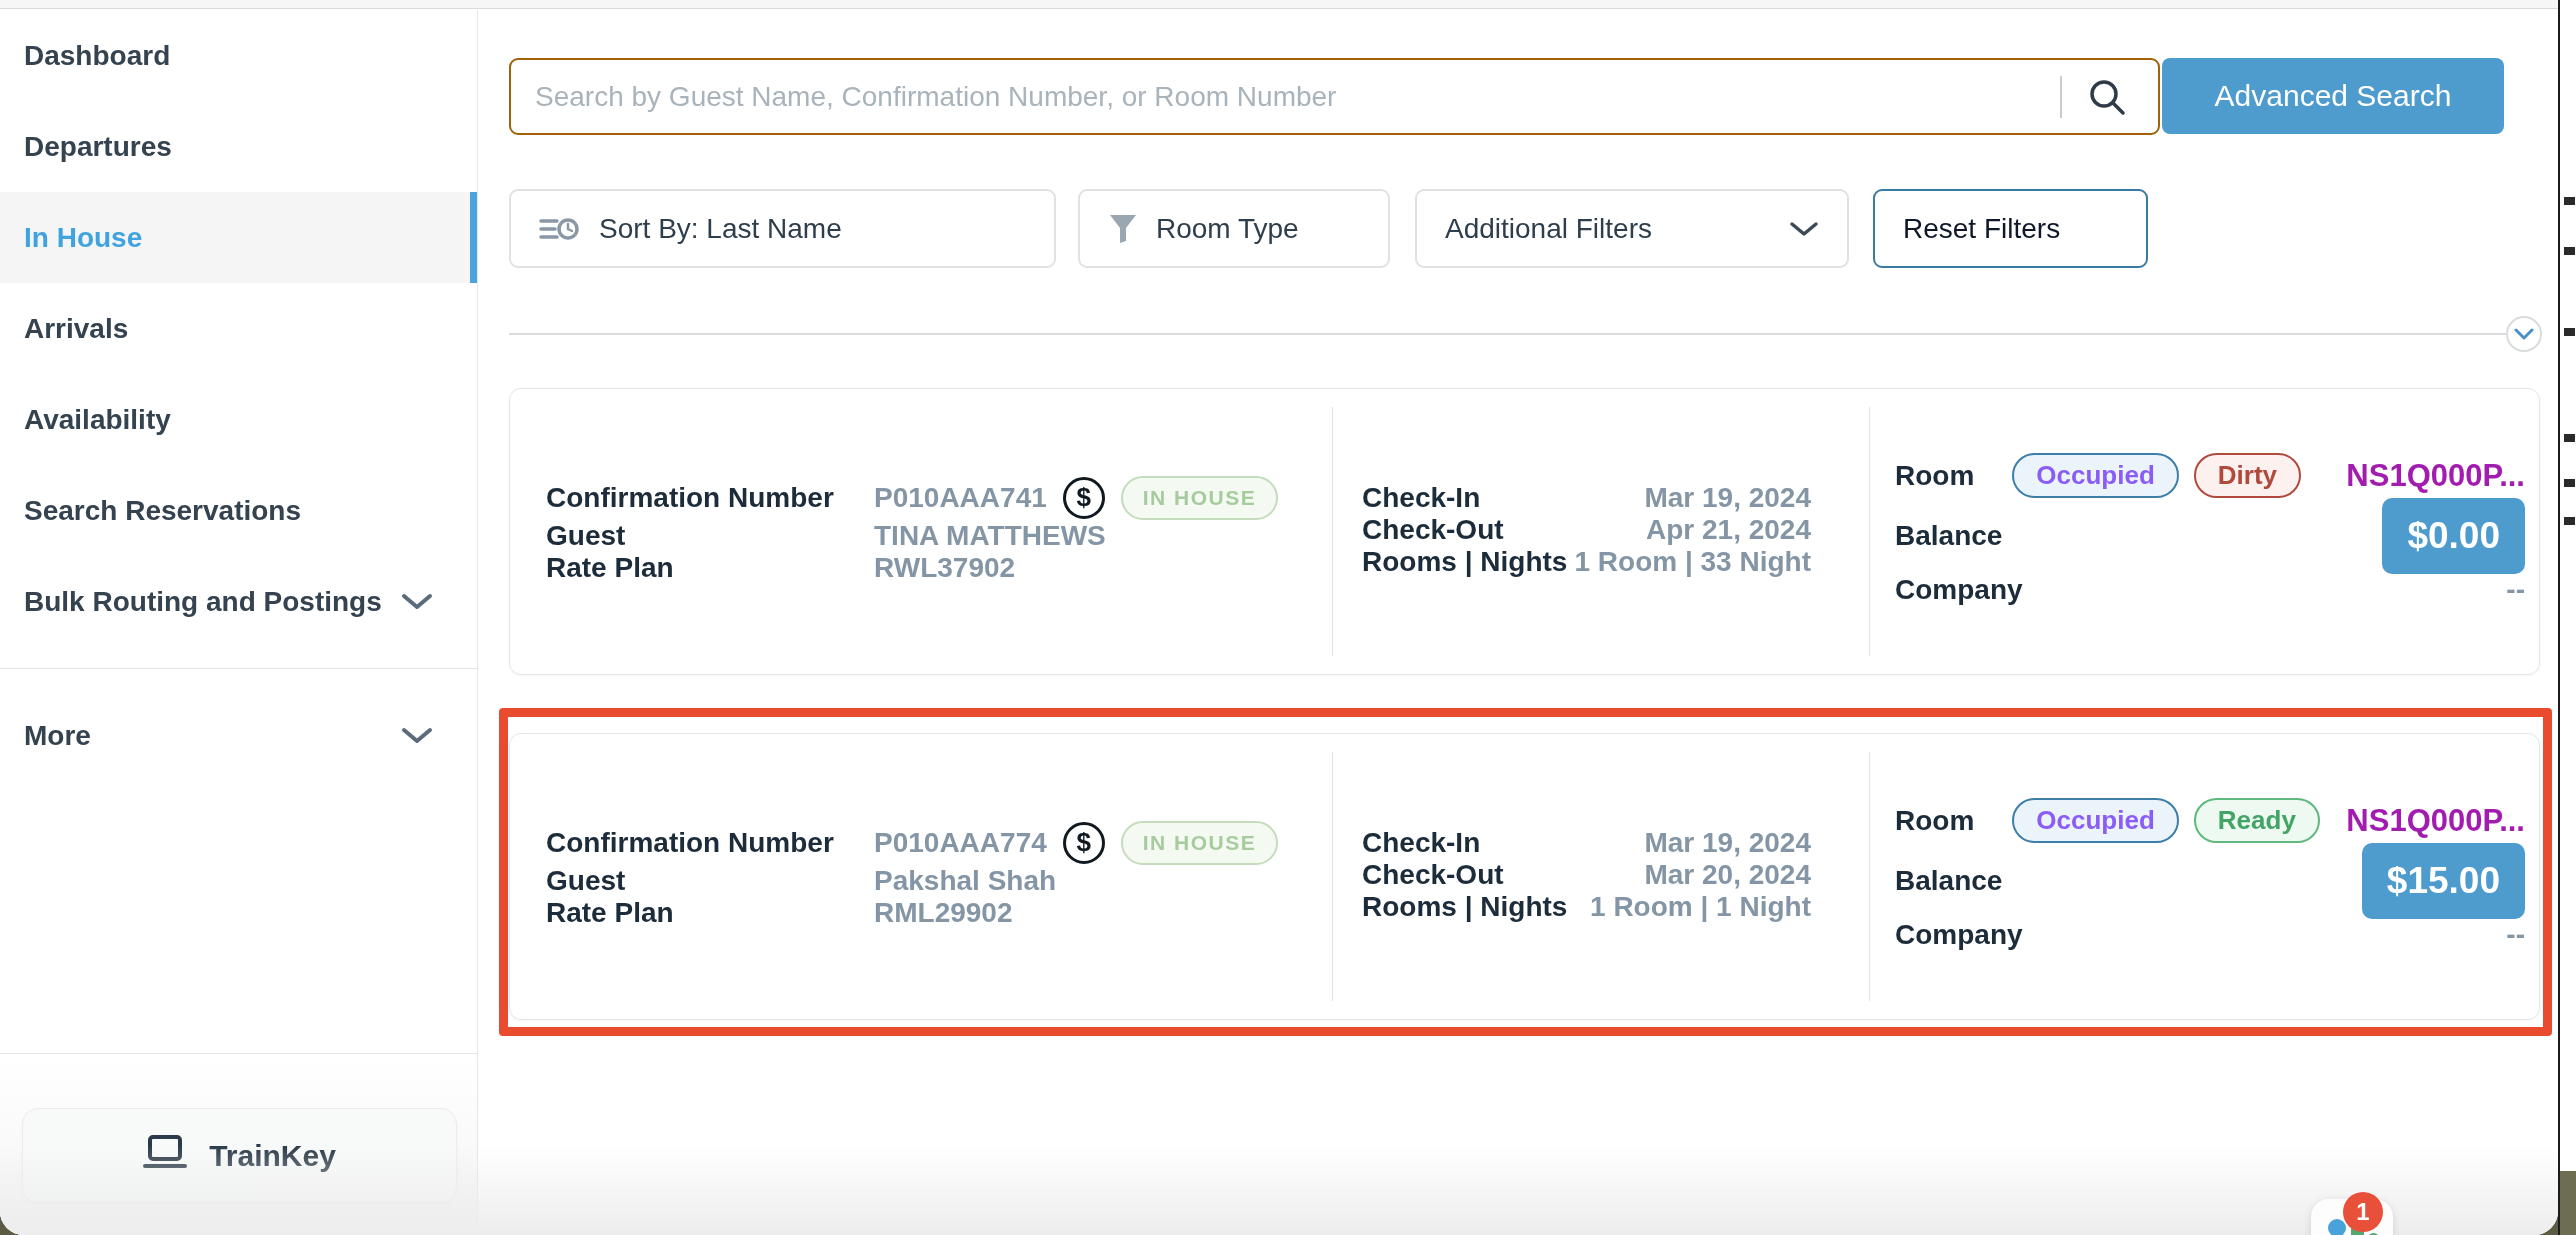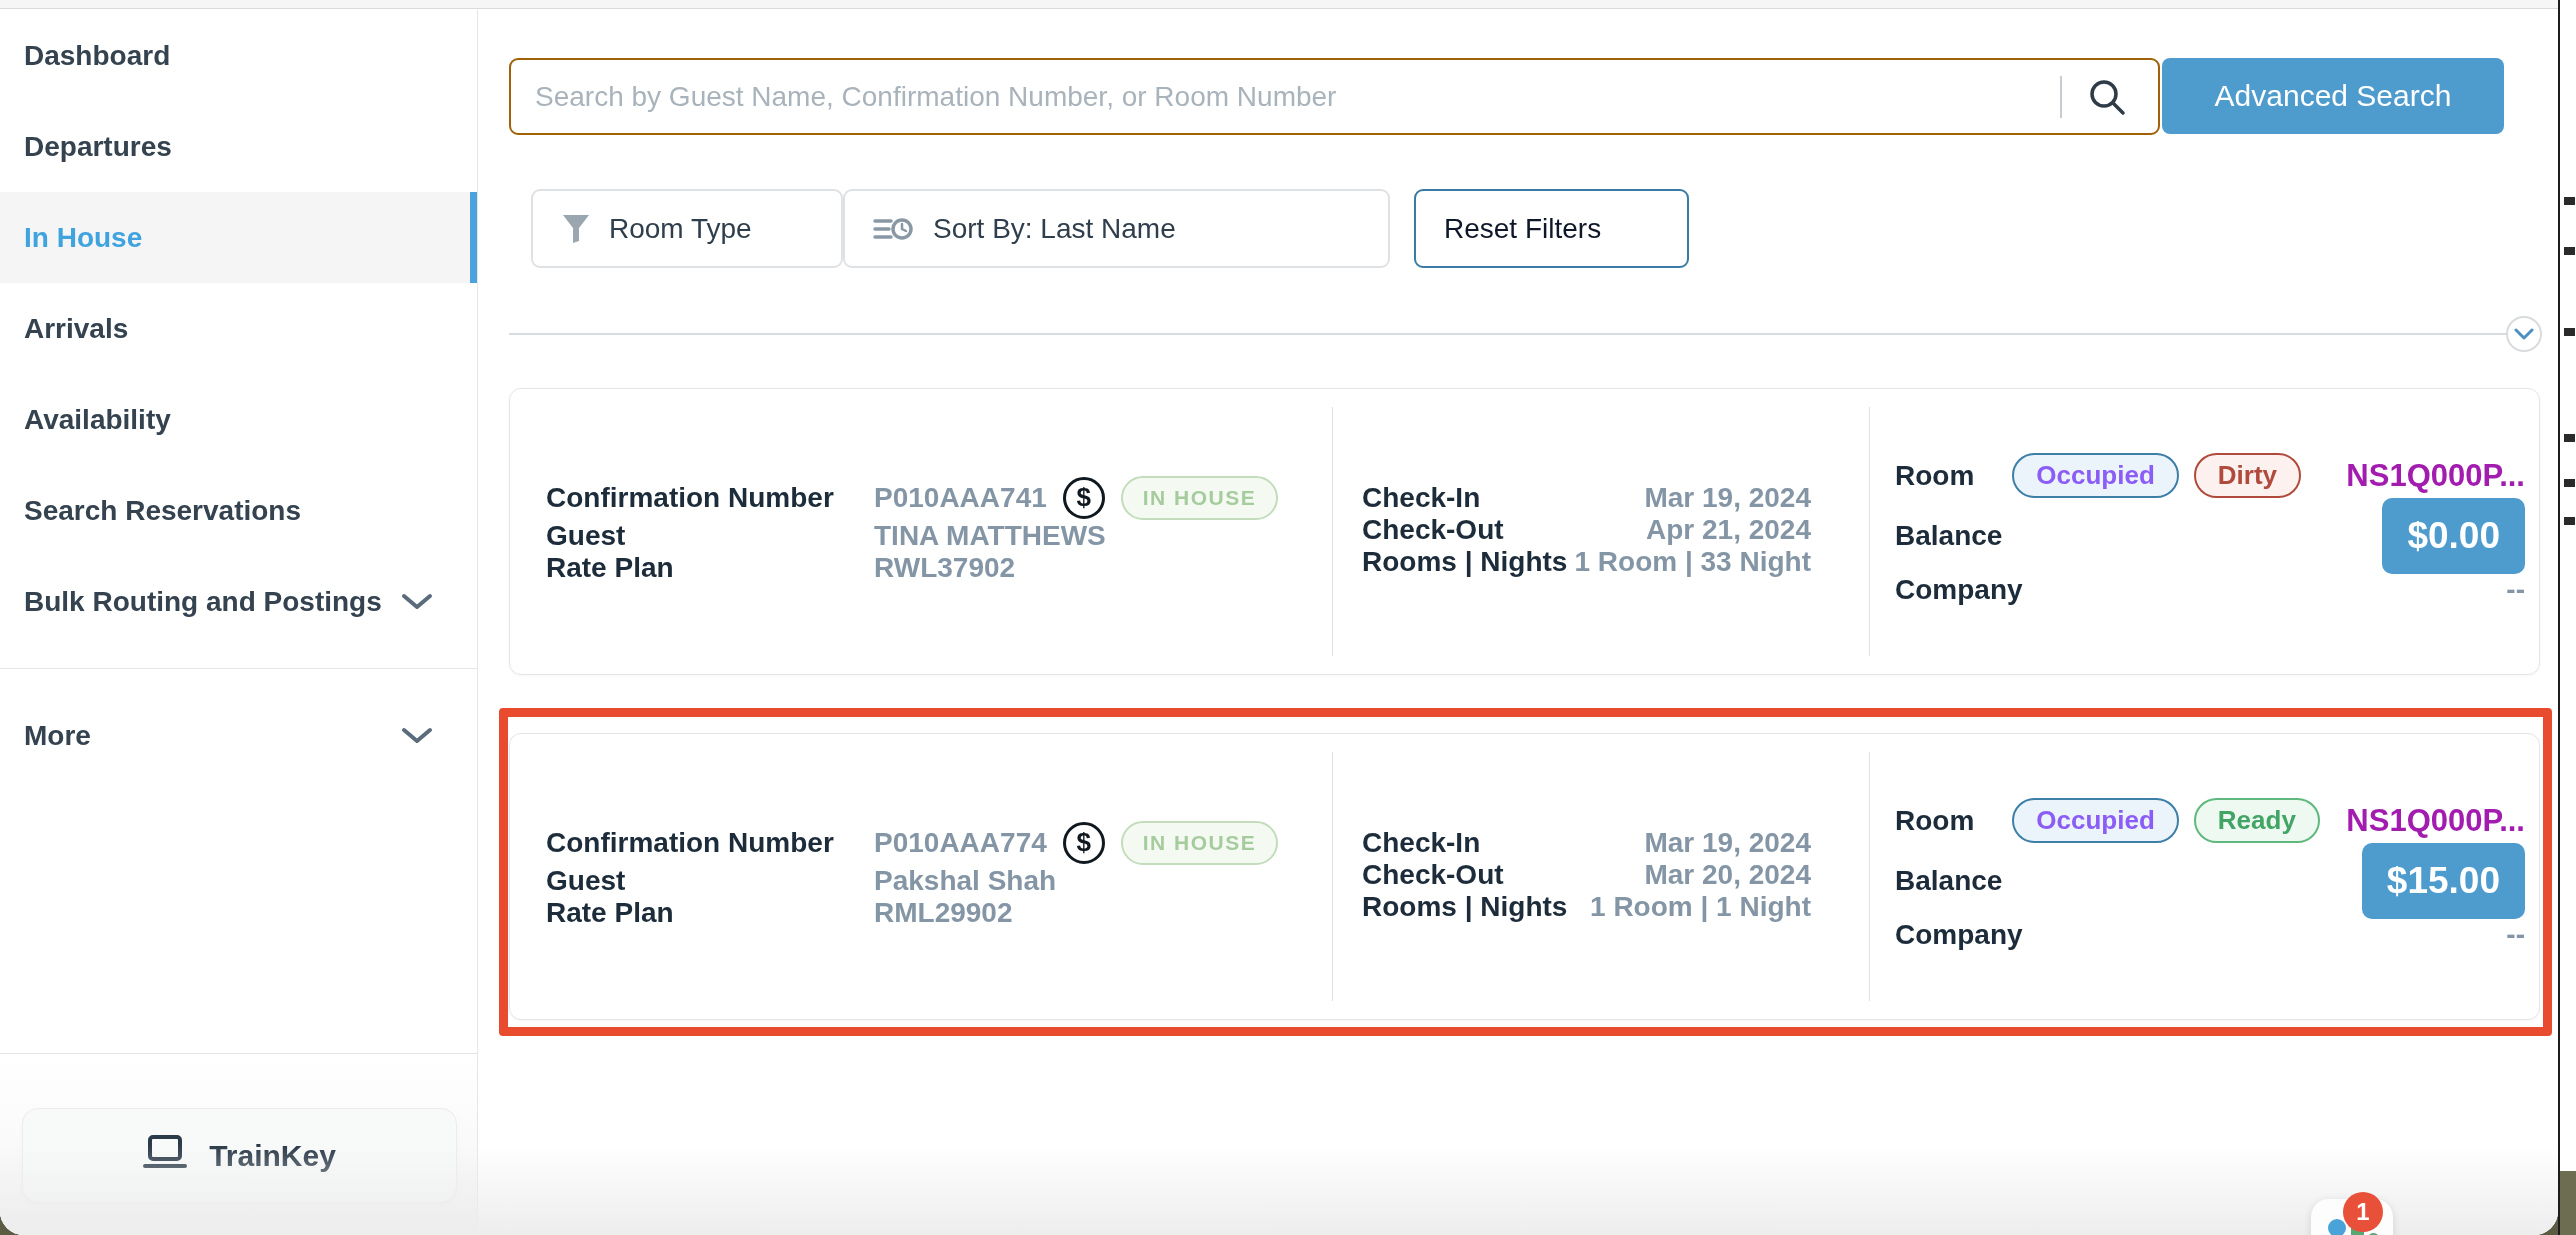--- a/index.html
+++ b/index.html
@@ -229,40 +229,48 @@
         <svg width="42" height="42" viewBox="0 0 42 42">
             <circle cx="18" cy="18" r="12" fill="none" stroke="#2f3b47" stroke-width="3.5"></circle>
             <line x1="27" y1="27" x2="37" y2="37" stroke="#2f3b47" stroke-width="3.5" stroke-linecap="round"></line>
           </svg>
       </span>
     </div>
 
     <button class="adv-btn">Advanced Search</button>
 
     <div class="filter-row">
-      <div class="filter-btn btn-roomtype">
-        <span class="icon">
-          <svg width="30" height="32" viewBox="0 0 30 32">
-              <path d="M2 2 L28 2 L18 15 L18 28 L12 30 L12 15 Z" fill="#9aa7b0"></path>
-            </svg>
-        </span>
-        <span>Room Type</span>
-      </div>
       <div class="filter-btn btn-sort">
         <span class="icon">
           <svg width="42" height="32" viewBox="0 0 42 32">
               <line x1="2" y1="8" x2="18" y2="8" stroke="#8a98a5" stroke-width="3.5" stroke-linecap="round"></line>
               <line x1="2" y1="16" x2="16" y2="16" stroke="#8a98a5" stroke-width="3.5" stroke-linecap="round"></line>
               <line x1="2" y1="24" x2="18" y2="24" stroke="#8a98a5" stroke-width="3.5" stroke-linecap="round"></line>
               <circle cx="29" cy="16" r="9" fill="none" stroke="#8a98a5" stroke-width="3.5"></circle>
               <polyline points="29,11 29,16 33,18" fill="none" stroke="#8a98a5" stroke-width="2.5" stroke-linecap="round"></polyline>
             </svg>
         </span>
         <span>Sort By: Last Name</span>
       </div>
+      <div class="filter-btn btn-roomtype">
+        <span class="icon">
+          <svg width="30" height="32" viewBox="0 0 30 32">
+              <path d="M2 2 L28 2 L18 15 L18 28 L12 30 L12 15 Z" fill="#9aa7b0"></path>
+            </svg>
+        </span>
+        <span>Room Type</span>
+      </div>
+      <div class="filter-btn btn-additional">
+        <span>Additional Filters</span>
+        <span>
+          <svg width="30" height="17" viewBox="0 0 30 17">
+              <polyline points="3,3 15,13 27,3" fill="none" stroke="#3c4a58" stroke-width="3.5" stroke-linecap="round" stroke-linejoin="round"></polyline>
+            </svg>
+        </span>
+      </div>
       <div class="filter-btn btn-reset">
         <span>Reset Filters</span>
       </div>
     </div>
 
     <div class="list-divider"></div>
     <div class="list-divider-chev">
       <svg width="20" height="12" viewBox="0 0 20 12">
           <polyline points="2,2 10,10 18,2" fill="none" stroke="#4a90c4" stroke-width="3" stroke-linecap="round" stroke-linejoin="round"></polyline>
         </svg>

